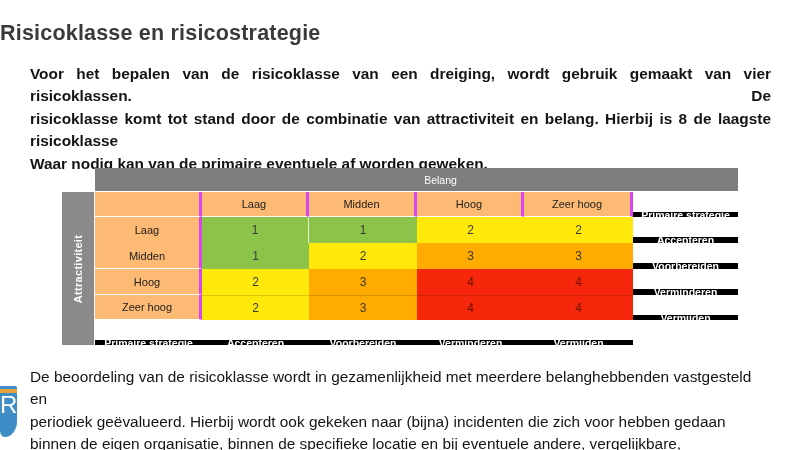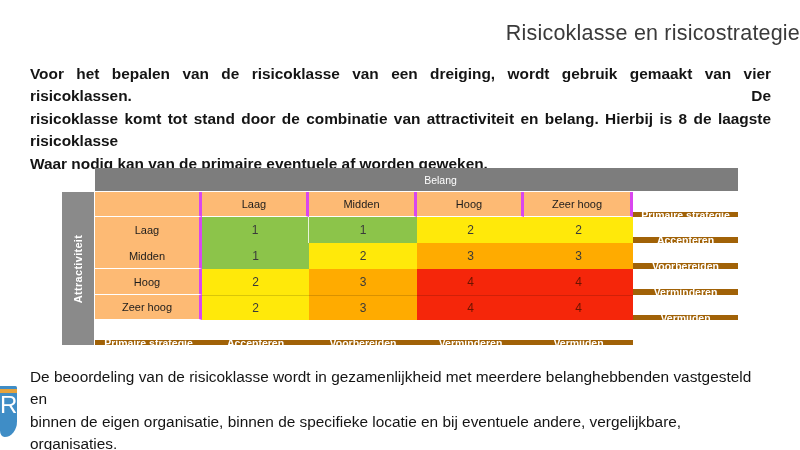--- a/index.html
+++ b/index.html
@@ -1,20 +1,20 @@
 <!DOCTYPE html>
 <html><head>
 <meta charset="utf-8">
 <style>
   html,body{margin:0;padding:0;background:#fff;}
   .slide{position:relative;width:800px;height:450px;background:#ffffff;overflow:hidden;
          font-family:"Liberation Sans",sans-serif;}
 
-  .title{position:absolute;top:21px;left:0;width:800px;text-align:right;
-         font-size:21.5px;font-weight:400;color:#3a3a3a;letter-spacing:.2px;}
+  .title{position:absolute;top:21px;left:0;width:800px;text-align:left;
+         font-size:21.5px;font-weight:700;color:#3a3a3a;letter-spacing:.2px;}
 
   .para{position:absolute;left:30px;width:741px;font-size:15.4px;line-height:22.4px;
         color:#141414;}
   .p1{top:63px;font-weight:bold;}
   .p2{top:366px;}
   .line{white-space:normal;}
   .jline{text-align:justify;text-align-last:justify;}
 
   
   .matrix{position:absolute;left:62px;top:168px;display:grid;
@@ -22,21 +22,21 @@
     grid-template-rows:24px 25px 26px 26px 26px 25px 25px;}
   .matrix > div{display:flex;align-items:center;justify-content:center;box-sizing:border-box;}
 
   .hd-dark{background:#7d7d7d;color:#fff;font-size:10.5px;border-bottom:1px solid #fff;}
   .side-bar{background:#8a8a8a;border-right:1px solid #fff;}
   .vtext{transform:rotate(-90deg);white-space:nowrap;color:#fff;font-size:11px;
          font-weight:600;letter-spacing:.3px;}
   .hd-light{background:#fdba74;color:#1c1c1c;font-size:11px;
             border-right:3px solid #d946ef;border-bottom:1px solid #fff;}
   .no-bb{border-bottom:none;}
-  .hd-black{background:#a16207;color:#fff;font-size:10.5px;font-weight:600;margin-top:20px;}
+  .hd-black{background:#000000;color:#fff;font-size:10.5px;font-weight:600;margin-top:20px;}
   .cell{font-size:12px;color:#3a3a3a;}
   .c-green{background:#8cc44a;}
   .c-yellow{background:#ffe90a;}
   .c-orange{background:#ffab00;}
   .c-red{background:#f5260a;}
   .cell.c-red{color:#6b1400;}
   .bt{border-top:1px solid rgba(0,0,0,0.15);}
   .gdiv{border-right:1px solid rgba(255,255,255,0.8);}
 
   
@@ -106,20 +106,21 @@
 
     <div class="hd-black" style="grid-area:7/2;">Primaire strategie</div>
     <div class="hd-black" style="grid-area:7/3;">Accepteren</div>
     <div class="hd-black" style="grid-area:7/4;">Voorbereiden</div>
     <div class="hd-black" style="grid-area:7/5;">Verminderen</div>
     <div class="hd-black" style="grid-area:7/6;">Vermijden</div>
   </div>
 
   <div class="para p2">
     <div class="line">De beoordeling van de risicoklasse wordt in gezamenlijkheid met meerdere belanghebbenden vastgesteld en</div>
+    <div class="line">periodiek geëvalueerd. Hierbij wordt ook gekeken naar (bijna) incidenten die zich voor hebben gedaan</div>
     <div class="line">binnen de eigen organisatie, binnen de specifieke locatie en bij eventuele andere, vergelijkbare, organisaties.</div>
   </div>
 
   <div class="logo">
     <div class="logo-bar"></div>
     <span class="logo-r">R</span>
   </div>
 
 </div>
 

